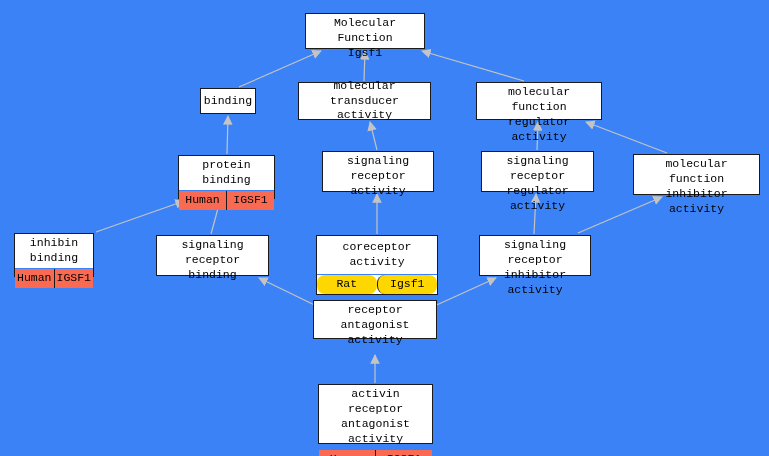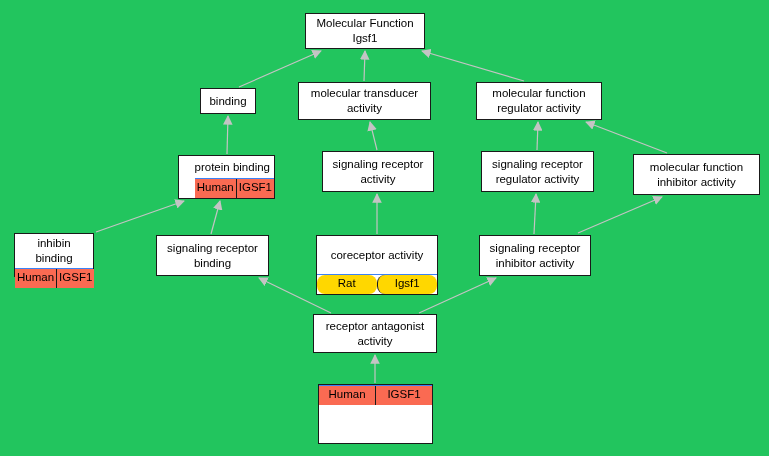--- a/index.html
+++ b/index.html
@@ -1,21 +1,21 @@
 <!DOCTYPE html>
 <html><head>
 <meta charset="utf-8">
 <style>
   html, body { margin: 0; padding: 0; background: #ffffff; }
   .canvas {
     position: relative;
     width: 769px;
     height: 456px;
-    background: #22c55e;
-    font-family: Liberation Sans, sans-serif;
+    background: #3b82f6;
+    font-family: Liberation Mono, monospace;
     overflow: hidden;
   }
   .edges {
     position: absolute;
     left: 0; top: 0;
     width: 769px; height: 456px;
     pointer-events: none;
   }
   .node {
     position: absolute;
@@ -93,21 +93,21 @@
   <div class="node" style="left:298px; top:82px; width:133px; height:38px;justify-content:center;">
     <div class="node-label">molecular transducer
 activity</div>
   </div>
 
   <div class="node" style="left:476px; top:82px; width:126px; height:38px;">
     <div class="node-label">molecular function
 regulator activity</div>
   </div>
 
-  <div class="node" style="left:178px; top:155px; width:97px; height:44px;align-items:flex-end;">
+  <div class="node" style="left:178px; top:155px; width:97px; height:44px;">
     <div class="node-label">protein binding</div>
     <div class="badges">
       <div class="badge badge-red">Human</div>
       <div class="badge badge-red">IGSF1</div>
     </div>
   </div>
 
   <div class="node" style="left:322px; top:151px; width:112px; height:41px;">
     <div class="node-label">signaling receptor
 activity</div>
@@ -142,25 +142,27 @@
       <div class="badge badge-yellow">Rat</div>
       <div class="badge badge-yellow">Igsf1</div>
     </div>
   </div>
 
   <div class="node" style="left:479px; top:235px; width:112px; height:41px;">
     <div class="node-label">signaling receptor
 inhibitor activity</div>
   </div>
 
-  <div class="node" style="left:313px; top:314px; width:124px; height:39px;">
+  <div class="node" style="left:313px; top:300px; width:124px; height:39px;">
     <div class="node-label">receptor antagonist
 activity</div>
   </div>
 
   <div class="node" style="left:318px; top:384px; width:115px; height:60px;">
+    <div class="node-label">activin receptor
+antagonist activity</div>
     <div class="badges">
       <div class="badge badge-red">Human</div>
       <div class="badge badge-red">IGSF1</div>
     </div>
   </div>
 
 </div>
 
 </body></html>

